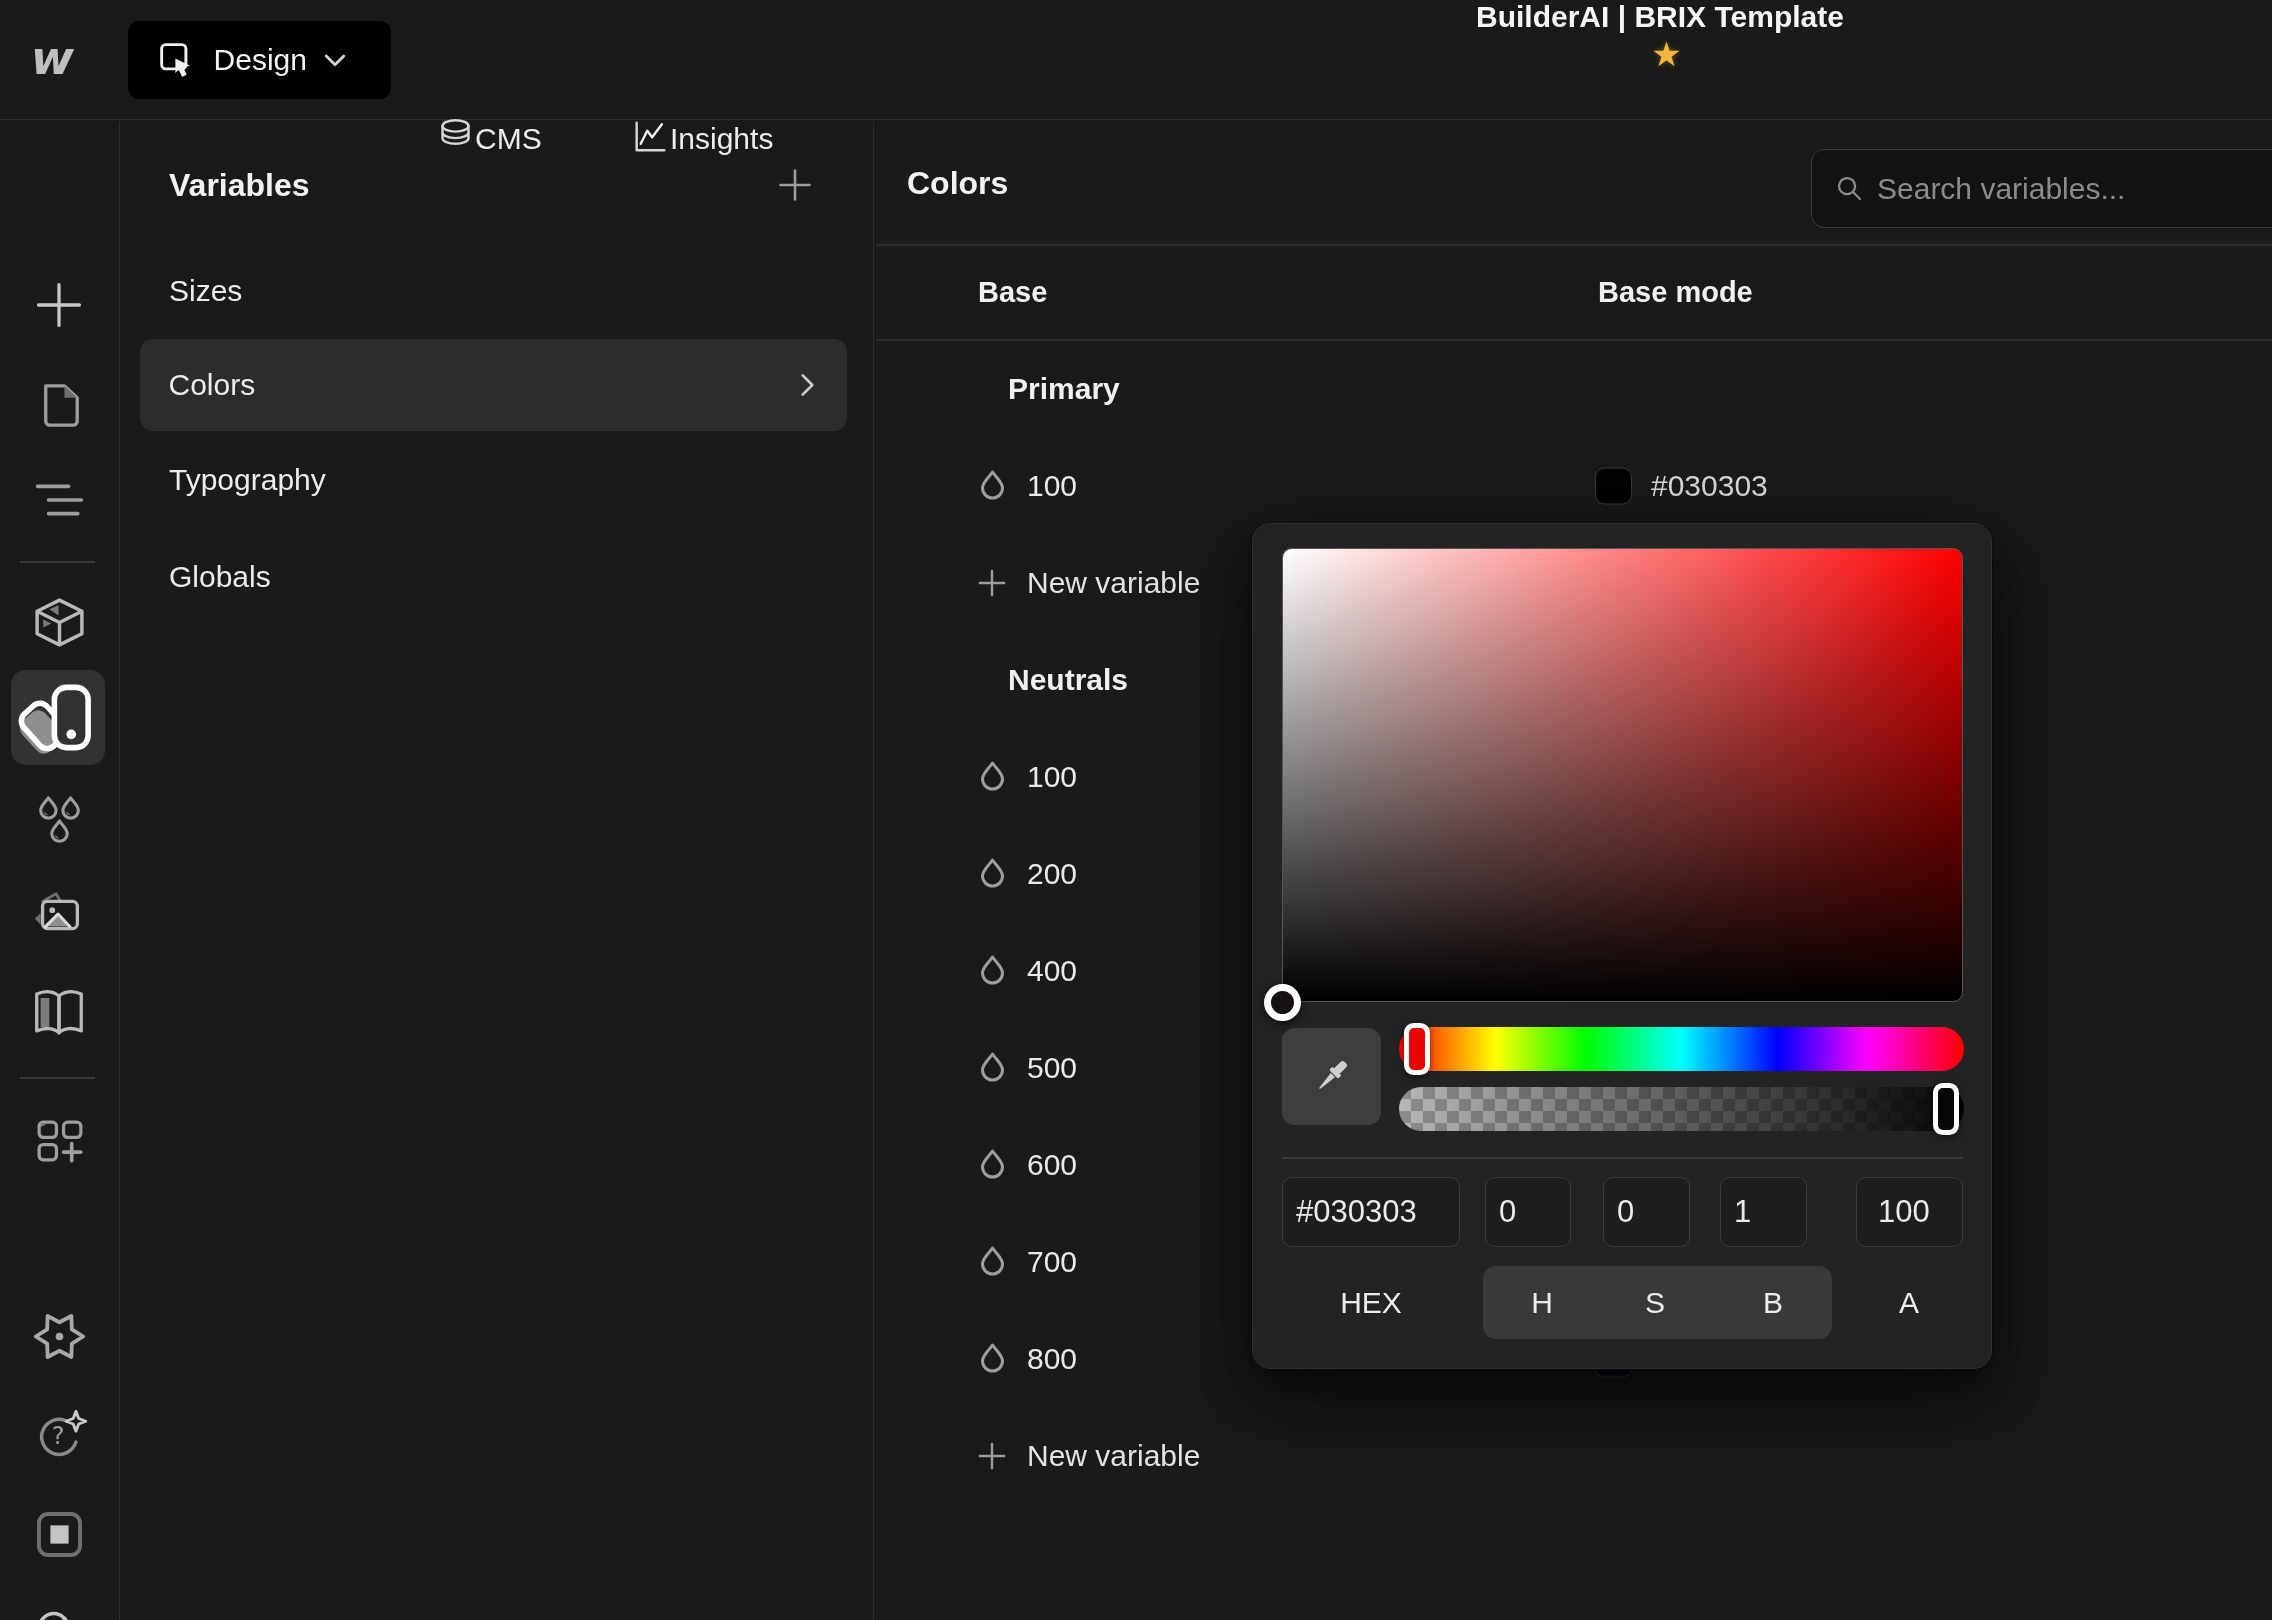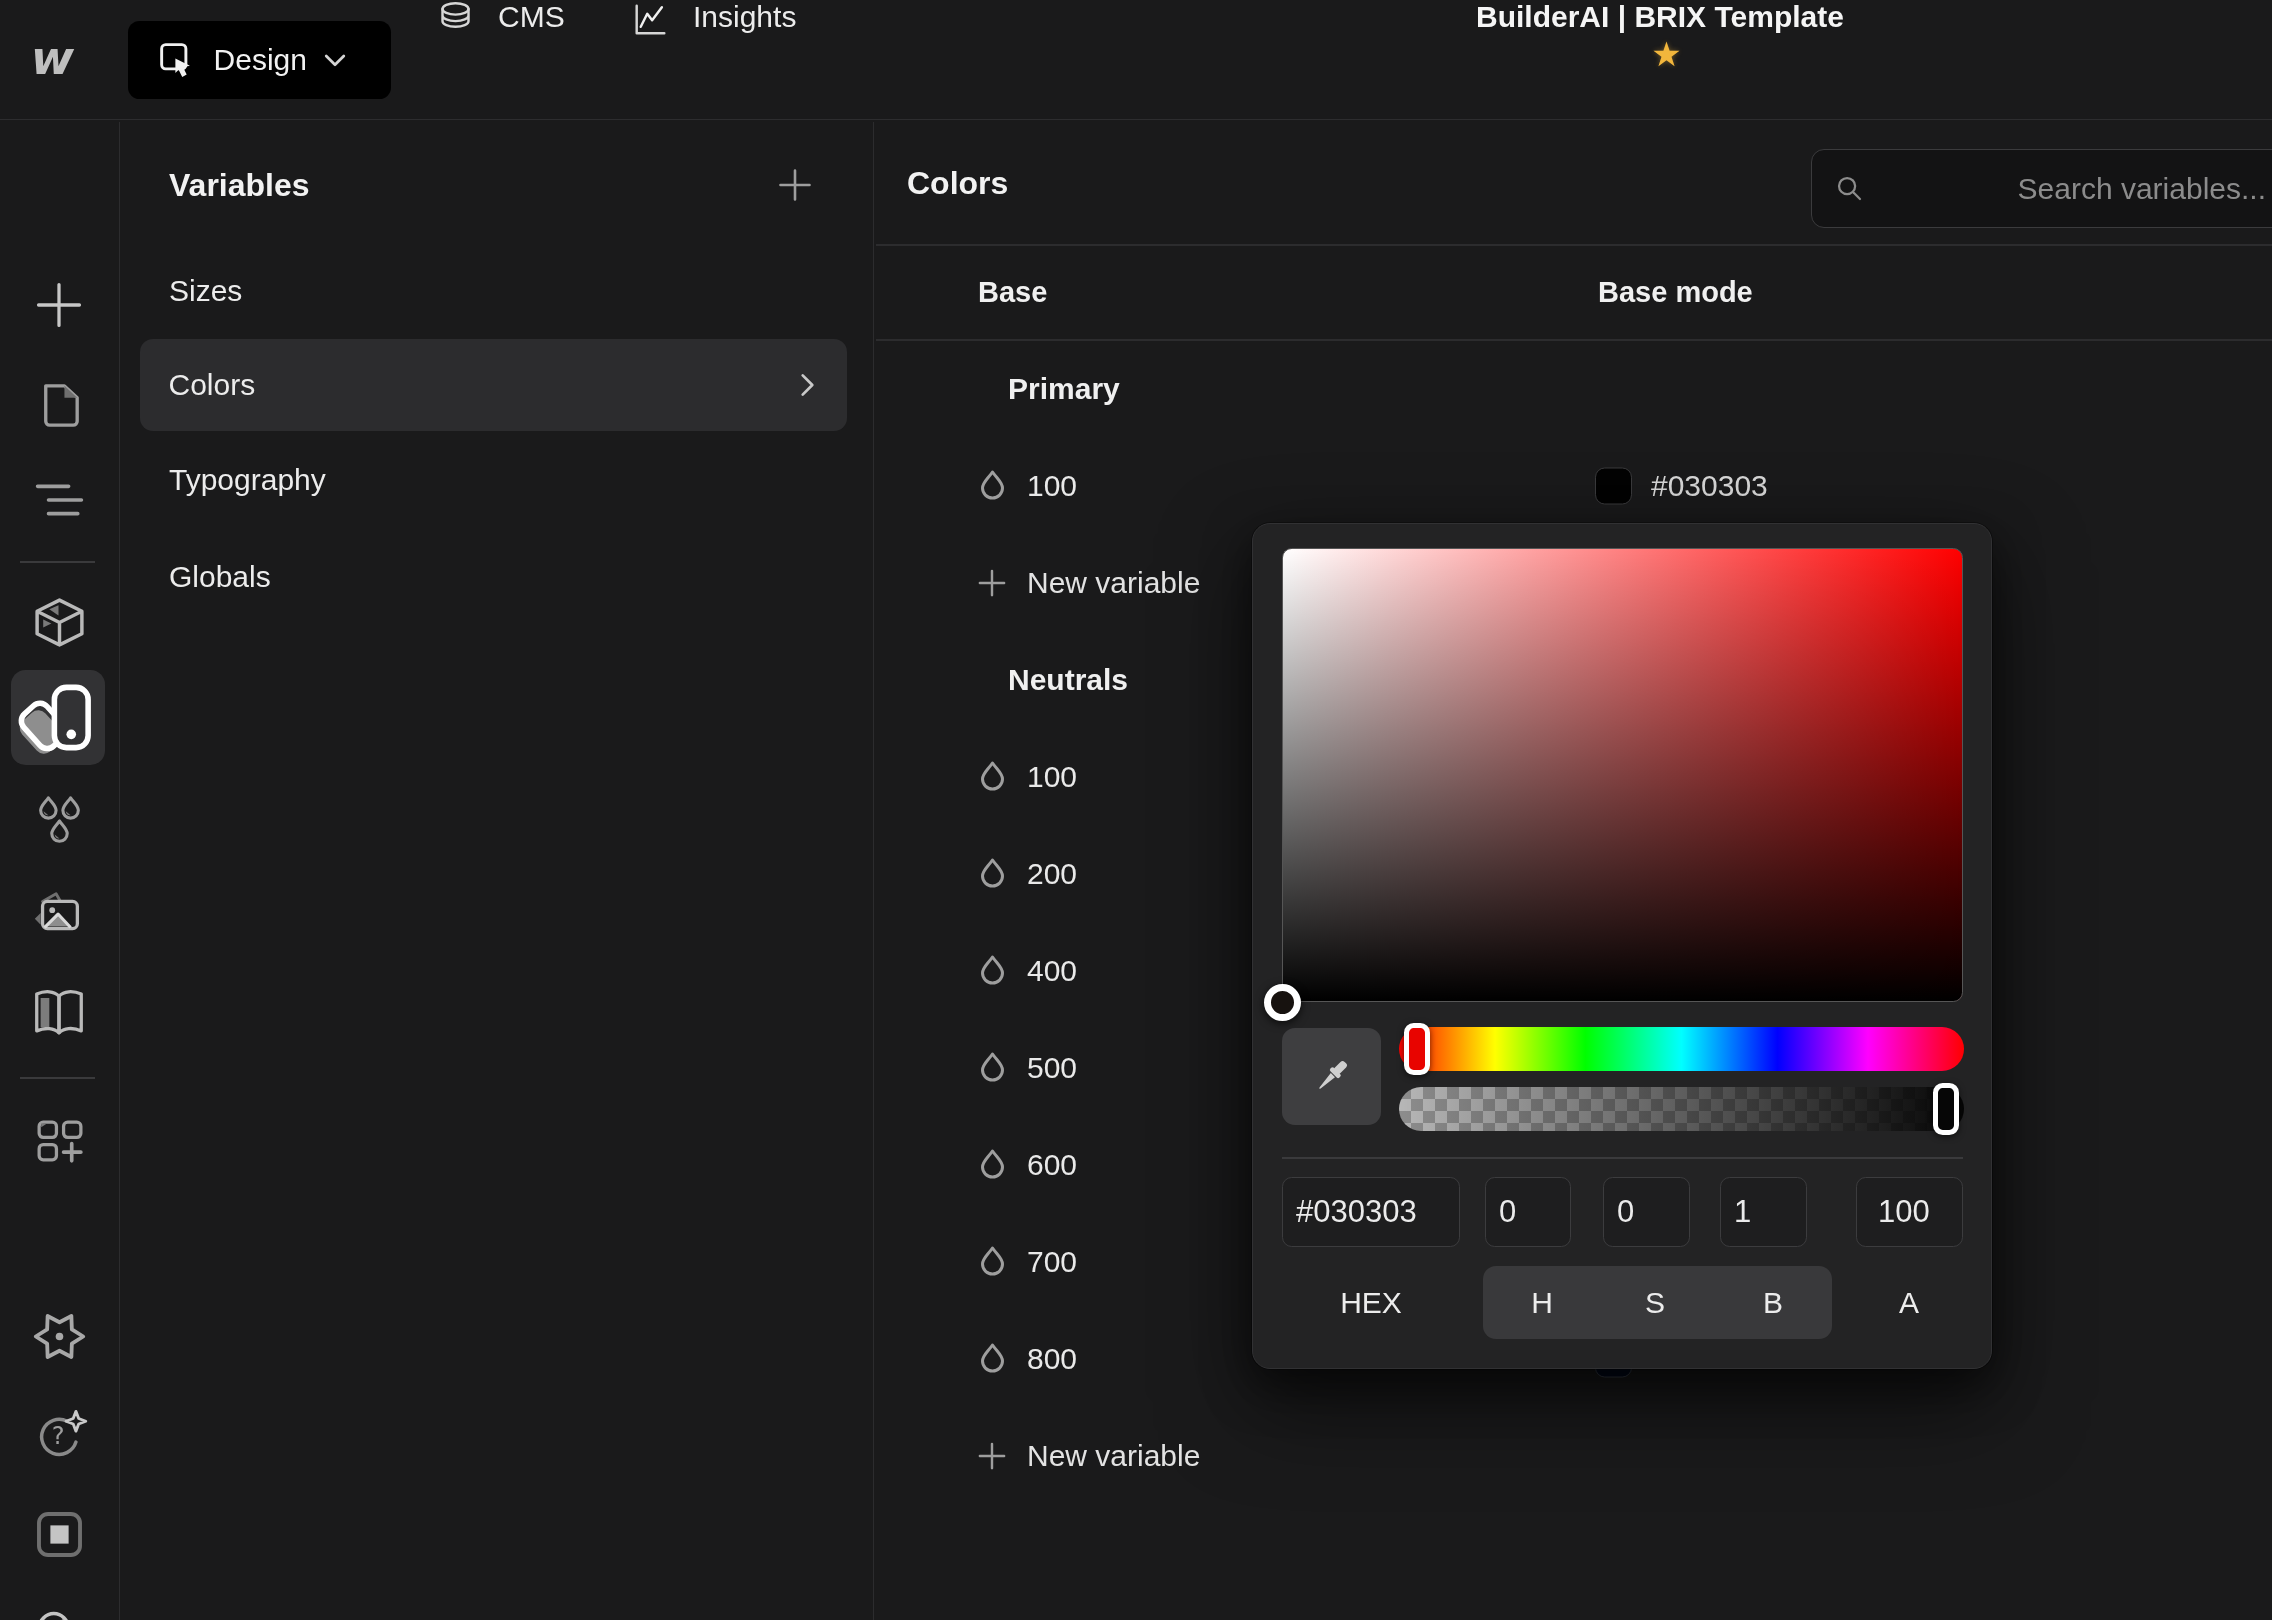--- a/index.html
+++ b/index.html
@@ -5,21 +5,21 @@
   * { box-sizing: border-box; margin: 0; padding: 0; }
   html,body { background:#111; }
   body { font-family: "Liberation Sans", "DejaVu Sans", sans-serif; }
   .screen { position:relative; width:2273px; height:1621px; background:#1a1a1b; overflow:hidden; color:#e8e8e8; }
 
   
   .topbar { position:absolute; left:0; top:0; width:100%; height:120px; background:#1a1a1b; border-bottom:1.6px solid #2d2d2f; z-index:20; }
   .logo { position:absolute; left:29px; top:32px; width:65px; height:55px; }
   .design-btn { position:absolute; left:128px; top:21px; width:263px; height:78px; background:#000000; border-radius:11.4px; display:flex; align-items:center; padding-left:27.6px; gap:16px; }
   .design-btn .lbl { font-size:30px; color:#f2f2f2; }
-  .tb-item { position:absolute; top:0; height:156px; display:flex; align-items:flex-start; gap:23px; }
+  .tb-item { position:absolute; top:0; height:156px; display:flex; align-items:flex-end; gap:0; }
   .tb-item .lbl { font-size:30px; color:#ececec; }
   .tb-cms { left:436px; }
   .tb-insights { left:631px; }
   .project-title { position:absolute; left:1476px; top:0; height:120px; display:flex; align-items:center; font-size:30px; font-weight:700; color:#f5f5f5; white-space:nowrap;flex-direction:column; }
   .project-title .star { color:#f2b63c; font-size:34px; margin-left:13px; text-shadow:0 0 4.9px rgba(242,182,60,.4); }
 
   
   .rail { position:absolute; left:0; top:122px; width:120px; bottom:0; background:#1a1a1b; border-right:1.6px solid #2c2c2e; z-index:15; }
   .rail-ic { position:absolute; left:0; width:118px; display:flex; justify-content:center; }
   .rail-sel { position:absolute; left:10.5px; width:94px; height:95px; background:#323234; border-radius:14.6px; }
@@ -31,21 +31,21 @@
   .vp-plus { position:absolute; right:57px; top:42px; width:42px; height:42px; }
   .vp-list { position:absolute; left:0; top:120px; right:0; }
   .vp-item { position:relative; height:97px; display:flex; align-items:center; padding-left:49px; font-size:30px; color:#ececec; }
   .vp-item.selected { background:#2c2c2e; border-radius:13px; margin:0 26px 0 19.5px; padding-left:29px; height:92px; }
   .vp-item.selected .chev { position:absolute; right:29px; top:50%; transform:translateY(-50%); }
 
   
   .main { position:absolute; left:876px; top:122px; right:0; bottom:0; background:#1a1a1b; }
   .main-title { position:absolute; left:31px; top:0; height:122px; display:flex; align-items:center; font-size:32px; font-weight:700; color:#f2f2f2; }
   .search { position:absolute; left:935px; top:27px; width:519px; height:79px; background:#131314; border:1.6px solid #3b3b3d; border-radius:13px; display:flex; align-items:center; padding-left:23px; gap:13px; }
-  .search input { background:transparent; border:none; outline:none; color:#86efac; font-size:30px; width:389px; font-family:inherit;text-align:right; }
+  .search input { background:transparent; border:none; outline:none; color:#86efac; font-size:30px; width:389px; font-family:inherit; }
   .search input::placeholder { color:#8c8c8c; }
   .hdiv { position:absolute; left:0; right:0; height:1.6px; background:#2c2c2e; }
   .colhead { position:absolute; left:0; right:0; top:123px; height:93px; }
   .colhead span { position:absolute; top:50%; transform:translateY(-50%); font-size:29px; font-weight:600; color:#f0f0f0; }
   .rows { position:absolute; left:0; right:0; top:218px; }
   .mrow { position:relative; height:97px; }
   .mrow .glabel { position:absolute; left:102px; top:50%; transform:translateY(-50%); font-size:30px; font-weight:700; color:#f0f0f0;margin-left:30px; }
   .mrow .dropico { position:absolute; left:101px; top:50%; transform:translateY(-50%); }
   .mrow .rname { position:absolute; left:151px; top:50%; transform:translateY(-50%); font-size:30px; color:#e9e9e9; }
   .mrow .plusico { position:absolute; left:99px; top:50%; transform:translateY(-50%); }

